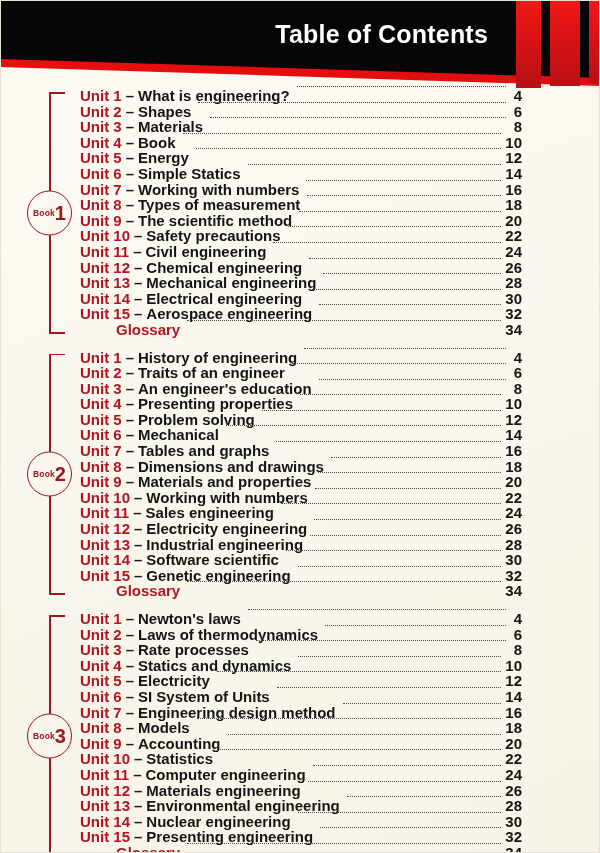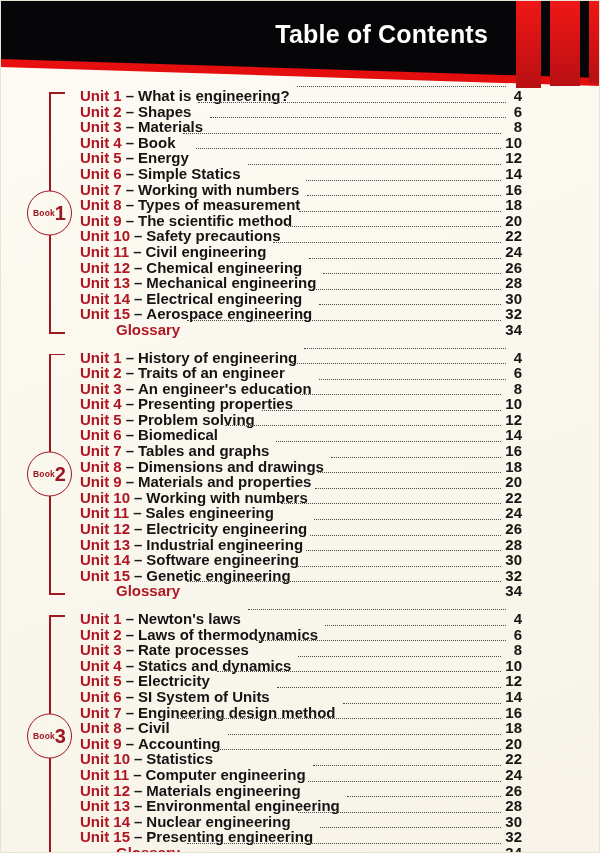--- a/index.html
+++ b/index.html
@@ -397,21 +397,21 @@
           <li class="toc-row">
             <span class="toc-unit">Unit 5</span>
             <span class="toc-dash">–</span>
             <span class="toc-title">Problem solving</span>
             <span class="toc-leader"></span>
             <span class="toc-page">12</span>
           </li>
           <li class="toc-row">
             <span class="toc-unit">Unit 6</span>
             <span class="toc-dash">–</span>
-            <span class="toc-title">Biomedical</span>
+            <span class="toc-title">Mechanical</span>
             <span class="toc-leader"></span>
             <span class="toc-page">14</span>
           </li>
           <li class="toc-row">
             <span class="toc-unit">Unit 7</span>
             <span class="toc-dash">–</span>
             <span class="toc-title">Tables and graphs</span>
             <span class="toc-leader"></span>
             <span class="toc-page">16</span>
           </li>
@@ -453,21 +453,21 @@
           <li class="toc-row">
             <span class="toc-unit">Unit 13</span>
             <span class="toc-dash">–</span>
             <span class="toc-title">Industrial engineering</span>
             <span class="toc-leader"></span>
             <span class="toc-page">28</span>
           </li>
           <li class="toc-row">
             <span class="toc-unit">Unit 14</span>
             <span class="toc-dash">–</span>
-            <span class="toc-title">Software engineering</span>
+            <span class="toc-title">Software scientific</span>
             <span class="toc-leader"></span>
             <span class="toc-page">30</span>
           </li>
           <li class="toc-row">
             <span class="toc-unit">Unit 15</span>
             <span class="toc-dash">–</span>
             <span class="toc-title">Genetic engineering</span>
             <span class="toc-leader"></span>
             <span class="toc-page">32</span>
           </li>
@@ -534,21 +534,21 @@
           <li class="toc-row">
             <span class="toc-unit">Unit 7</span>
             <span class="toc-dash">–</span>
             <span class="toc-title">Engineering design method</span>
             <span class="toc-leader"></span>
             <span class="toc-page">16</span>
           </li>
           <li class="toc-row">
             <span class="toc-unit">Unit 8</span>
             <span class="toc-dash">–</span>
-            <span class="toc-title">Civil</span>
+            <span class="toc-title">Models</span>
             <span class="toc-leader"></span>
             <span class="toc-page">18</span>
           </li>
           <li class="toc-row">
             <span class="toc-unit">Unit 9</span>
             <span class="toc-dash">–</span>
             <span class="toc-title">Accounting</span>
             <span class="toc-leader"></span>
             <span class="toc-page">20</span>
           </li>

